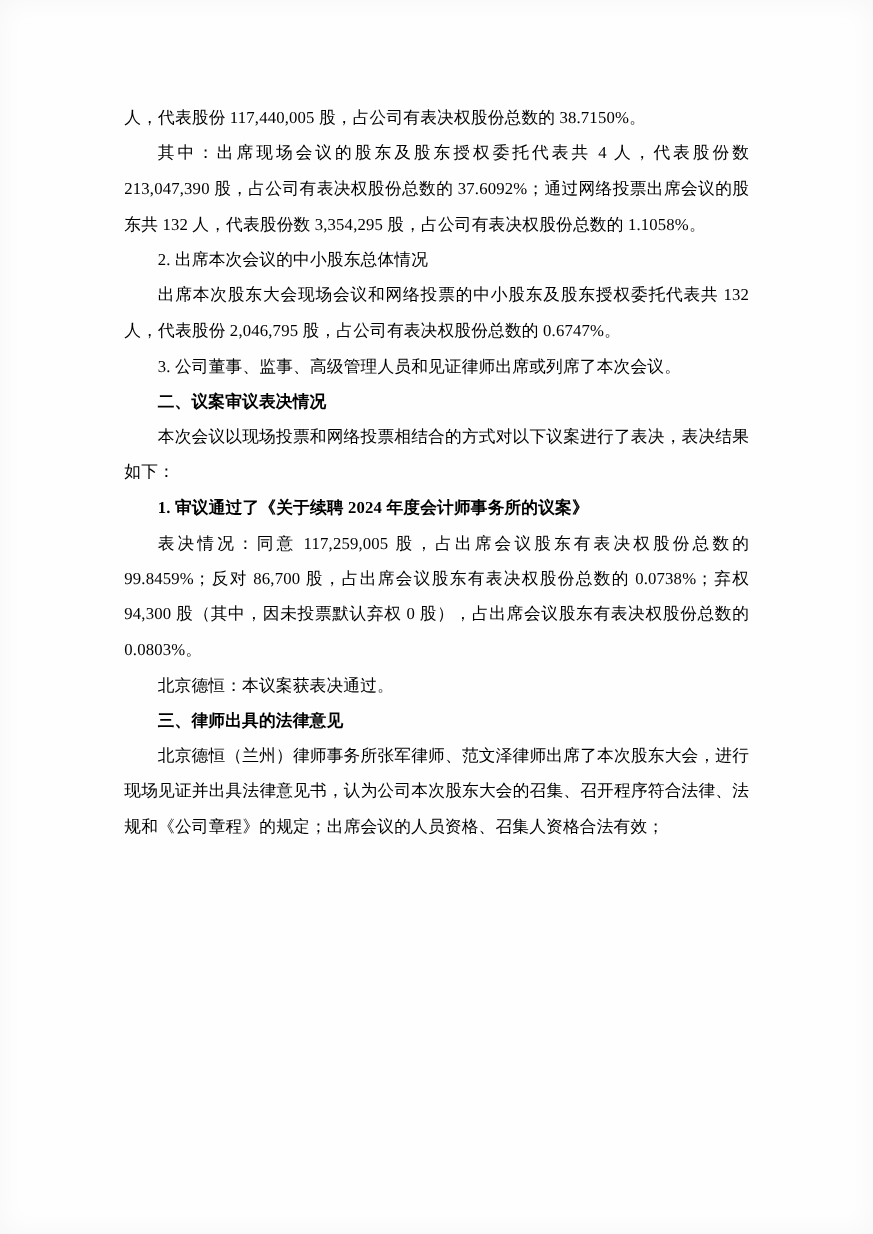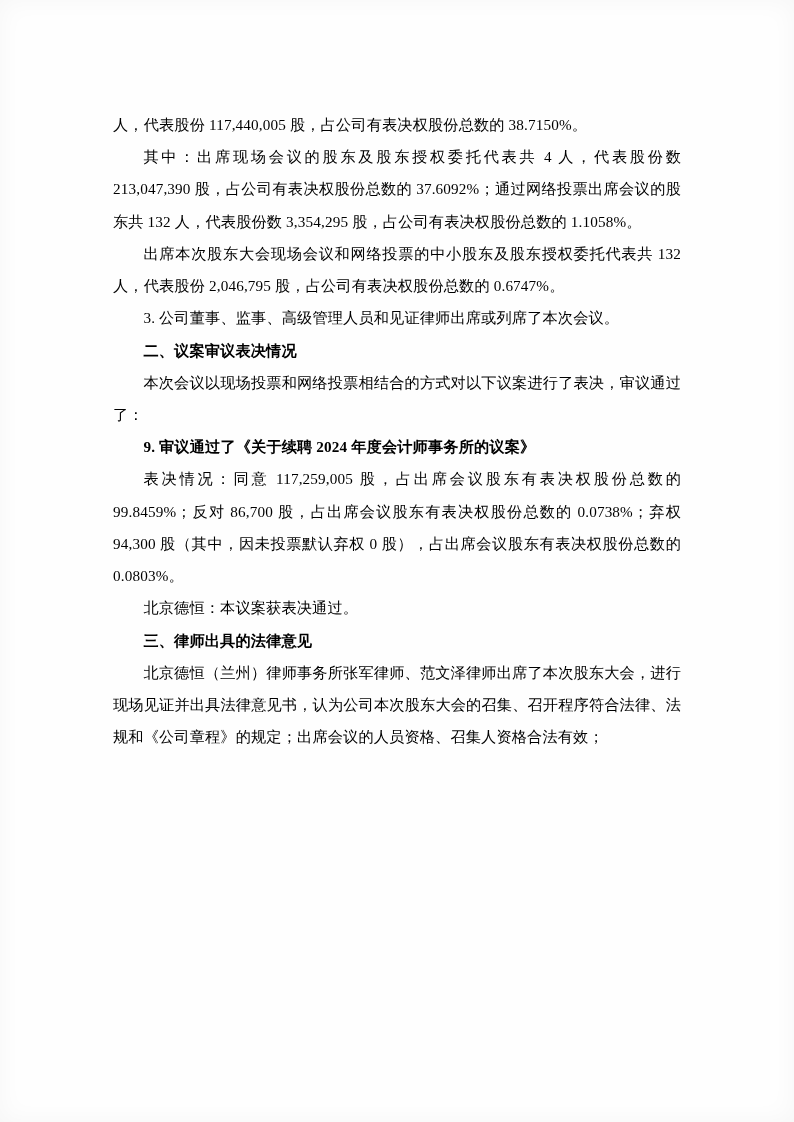--- a/index.html
+++ b/index.html
@@ -31,21 +31,20 @@
   }
   p {
     margin: 0;
     padding: 0;
   }
   .para {
     text-indent: 2em;
   }
   .para-noindent {
     text-indent: 0;
-    margin-top: 17px;
   }
   .heading {
     text-indent: 2em;
     font-weight: bold;
   }
   .subheading {
     text-indent: 2em;
     font-weight: bold;
   }
   .num-lead {
@@ -60,23 +59,24 @@
     box-shadow: inset 0 0 26px rgba(0,0,0,0.035);
   }
 </style>
 </head>
 <body>
 
 <div class="page">
   <div class="doc-body">
     <p class="para-noindent">人，代表股份 117,440,005 股，占公司有表决权股份总数的 38.7150%。</p>
     <p class="para">其中：出席现场会议的股东及股东授权委托代表共 4 人，代表股份数 213,047,390 股，占公司有表决权股份总数的 37.6092%；通过网络投票出席会议的股东共 132 人，代表股份数 3,354,295 股，占公司有表决权股份总数的 1.1058%。</p>
+    <p class="num-lead">2. 出席本次会议的中小股东总体情况</p>
     <p class="para">出席本次股东大会现场会议和网络投票的中小股东及股东授权委托代表共 132 人，代表股份 2,046,795 股，占公司有表决权股份总数的 0.6747%。</p>
     <p class="num-lead">3. 公司董事、监事、高级管理人员和见证律师出席或列席了本次会议。</p>
     <p class="heading">二、议案审议表决情况</p>
-    <p class="para">本次会议以现场投票和网络投票相结合的方式对以下议案进行了表决，审议通过了：</p>
-    <p class="subheading">9. 审议通过了《关于续聘 2024 年度会计师事务所的议案》</p>
+    <p class="para">本次会议以现场投票和网络投票相结合的方式对以下议案进行了表决，表决结果如下：</p>
+    <p class="subheading">1. 审议通过了《关于续聘 2024 年度会计师事务所的议案》</p>
     <p class="para">表决情况：同意 117,259,005 股，占出席会议股东有表决权股份总数的 99.8459%；反对 86,700 股，占出席会议股东有表决权股份总数的 0.0738%；弃权 94,300 股（其中，因未投票默认弃权 0 股），占出席会议股东有表决权股份总数的 0.0803%。</p>
     <p class="para">北京德恒：本议案获表决通过。</p>
     <p class="heading">三、律师出具的法律意见</p>
     <p class="para">北京德恒（兰州）律师事务所张军律师、范文泽律师出席了本次股东大会，进行现场见证并出具法律意见书，认为公司本次股东大会的召集、召开程序符合法律、法规和《公司章程》的规定；出席会议的人员资格、召集人资格合法有效；</p>
   </div>
 </div>
 
 </body></html>

